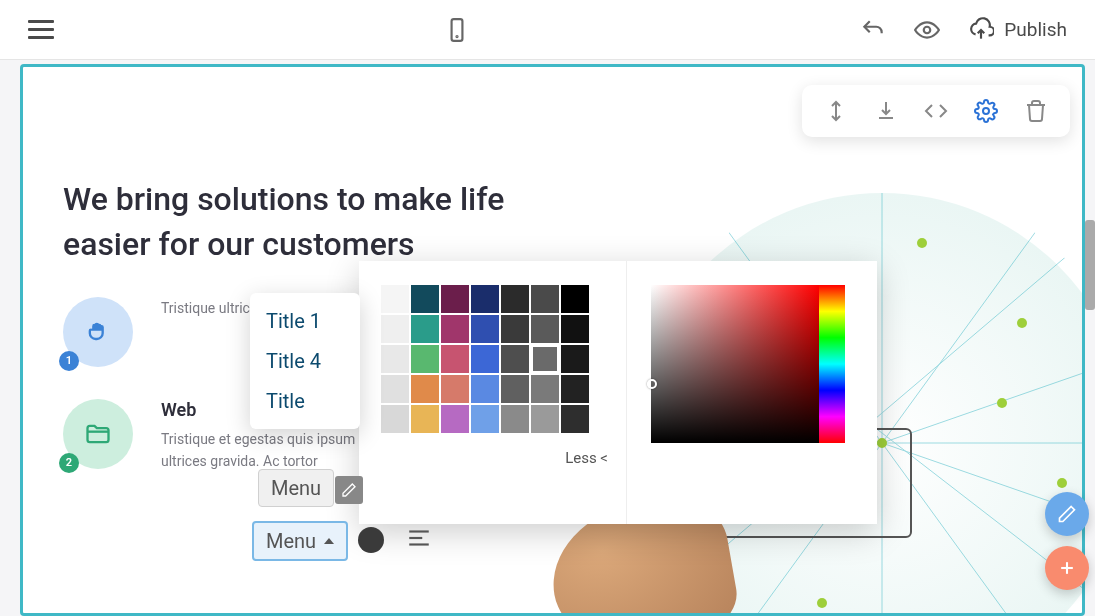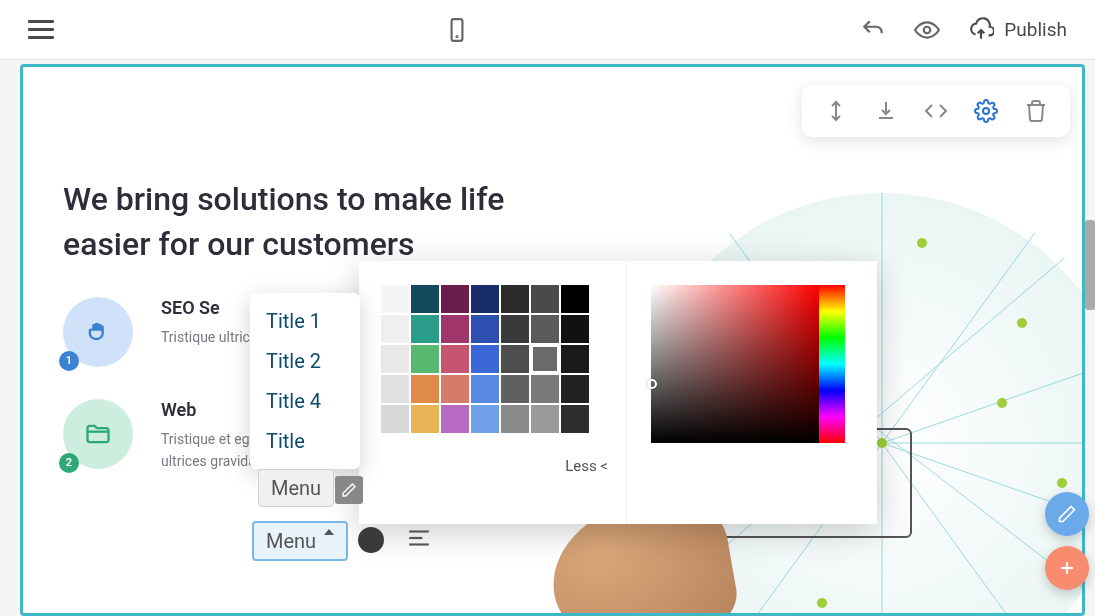--- a/index.html
+++ b/index.html
@@ -33,37 +33,37 @@
 .badge.green{background:#2ea876}
 .service-text h4{font-size:18px;color:#2e2e3a;font-weight:600;margin-bottom:8px}
 .service-text p{font-size:14px;color:#7a7a82;line-height:1.6;max-width:300px}
 
 .globe{position:absolute;right:-60px;bottom:-90px;width:520px;height:520px;border-radius:50%;z-index:1}
 .hand{position:absolute;right:350px;bottom:-30px;width:180px;height:140px;background:radial-gradient(ellipse at 30% 30%,#dba87a,#b5815a);border-radius:60% 40% 30% 50%;z-index:2;transform:rotate(-10deg)}
 .devframe{position:absolute;right:170px;bottom:75px;width:210px;height:110px;border:2px solid #555;border-radius:6px;z-index:2}
 
 .text-menu{position:absolute;left:250px;top:293px;width:110px;background:#fff;border-radius:6px;box-shadow:0 6px 24px rgba(0,0,0,0.18);padding:8px 0;z-index:20}
 .text-menu-item{padding:8px 16px;font-size:20px;color:#0c4a6e;cursor:pointer}
-.menu-chip{position:absolute;background:#f0f0f0;border:1px solid #d0d0d0;border-radius:4px;padding:6px 12px;font-size:20px;color:#555;display:flex;gap:8px;cursor:pointer;z-index:21}
+.menu-chip{position:absolute;background:#f0f0f0;border:1px solid #d0d0d0;border-radius:4px;padding:6px 12px;font-size:20px;color:#555;display:flex;align-items:center;gap:8px;cursor:pointer;z-index:21}
 .menu-chip.selected{border:2px solid #7ab8e6;background:#e8f2fb}
 .chip1{left:258px;top:469px}
 .chip2{left:252px;top:521px}
 .caret-up{width:0;height:0;border-left:5px solid transparent;border-right:5px solid transparent;border-bottom:6px solid #555}
 .color-swatch{width:26px;height:26px;border-radius:50%;background:#3a3a3a;cursor:pointer;position:absolute;left:358px;top:527px;z-index:21}
 .align-icon{position:absolute;left:406px;top:525px;cursor:pointer;color:#555;z-index:21}
 .align-icon svg{width:26px;height:26px}
 .edit-fab{position:absolute;left:335px;top:476px;width:28px;height:28px;background:#888;border-radius:3px;display:flex;align-items:center;justify-content:center;cursor:pointer;z-index:21}
 .edit-fab svg{width:16px;height:16px;stroke:#fff}
 
 .picker{position:absolute;left:359px;top:261px;width:518px;height:263px;background:#fff;box-shadow:0 8px 32px rgba(0,0,0,0.2);z-index:19;display:flex}
 .picker-left{width:268px;padding:24px 18px 10px 22px;border-right:1px solid #eee;display:flex;flex-direction:column}
 .swatches{display:grid;grid-template-columns:repeat(7,28px);grid-auto-rows:28px;gap:2px}
 .sw{width:28px;height:28px;cursor:pointer}
 .sw.sel{outline:2px solid #fff;outline-offset:-2px;box-shadow:inset 0 0 0 1px #000}
-.less{text-align:right;margin-top:24px;font-size:15px;color:#555;cursor:pointer}
+.less{text-align:right;margin-top:16px;font-size:15px;color:#555;cursor:pointer}
 .picker-right{flex:1;padding:24px 22px 16px 24px}
 .sv-area{position:relative;width:194px;height:158px;display:flex}
 .sv-grad{width:168px;height:158px;background:linear-gradient(to bottom,transparent,#000),linear-gradient(to right,#fff,#ff0000)}
 .hue-bar{width:26px;height:158px;background:linear-gradient(to bottom,#ff0000,#ffff00,#00ff00,#00ffff,#0000ff,#ff00ff,#ff0000)}
 .sv-cursor{position:absolute;width:10px;height:10px;border:2px solid #fff;border-radius:50%;left:-4px;top:94px;box-shadow:0 0 2px rgba(0,0,0,0.5)}
 .hex-input{margin-top:14px;width:194px;padding:6px 10px;border:1px solid #ddd;font-size:14px;color:#666}
 
 .fab{position:fixed;right:6px;width:44px;height:44px;border-radius:50%;display:flex;align-items:center;justify-content:center;cursor:pointer;box-shadow:0 4px 12px rgba(0,0,0,0.2);z-index:30}
 .fab.pencil{bottom:80px;background:#6aa9ea}
 .fab.plus{bottom:26px;background:#f98b6e}
@@ -145,21 +145,20 @@
     <h1 class="heading">We bring solutions to make life easier for our customers</h1>
     <div class="services">
       <div class="service">
         <div class="service-icon blue">
           <svg viewBox="0 0 24 24" fill="none" stroke="#3b82d6" stroke-width="2">
               <path d="M8 11V7a1 1 0 012 0v4M10 11V6a1 1 0 012 0v5M12 11V7a1 1 0 012 0v4M14 11V8a1 1 0 012 0v5a5 5 0 01-5 5h-1a5 5 0 01-5-5v-2a1 1 0 012 0"></path>
             </svg>
           <div class="badge blue">1</div>
         </div>
         <div class="service-text">
-          <h4>SEO Se</h4>
           <p>Tristique ultrices g convallis</p>
         </div>
       </div>
       <div class="service">
         <div class="service-icon green">
           <svg viewBox="0 0 24 24" fill="none" stroke="#2ea876" stroke-width="2">
               <path d="M3 7a2 2 0 012-2h4l2 2h8a2 2 0 012 2v8a2 2 0 01-2 2H5a2 2 0 01-2-2V7z"></path>
               <path d="M3 10h18"></path>
             </svg>
           <div class="badge green">2</div>
@@ -206,21 +205,20 @@
   <div class="devframe"></div>
   <div class="hand"></div>
 </div>
 
 <div class="scrollbar">
   <div class="scrollbar-thumb" style="top:160px;height:90px"></div>
 </div>
 
 <div class="text-menu">
   <div class="text-menu-item">Title 1</div>
-  <div class="text-menu-item">Title 2</div>
   <div class="text-menu-item">Title 4</div>
   <div class="text-menu-item">Title</div>
 </div>
 <div class="menu-chip chip1">
   <span>Menu</span>
 </div>
 <div class="edit-fab">
   <svg viewBox="0 0 24 24" fill="none" stroke-width="2">
       <path d="M17 3l4 4L7 21H3v-4L17 3z"></path>
     </svg>

